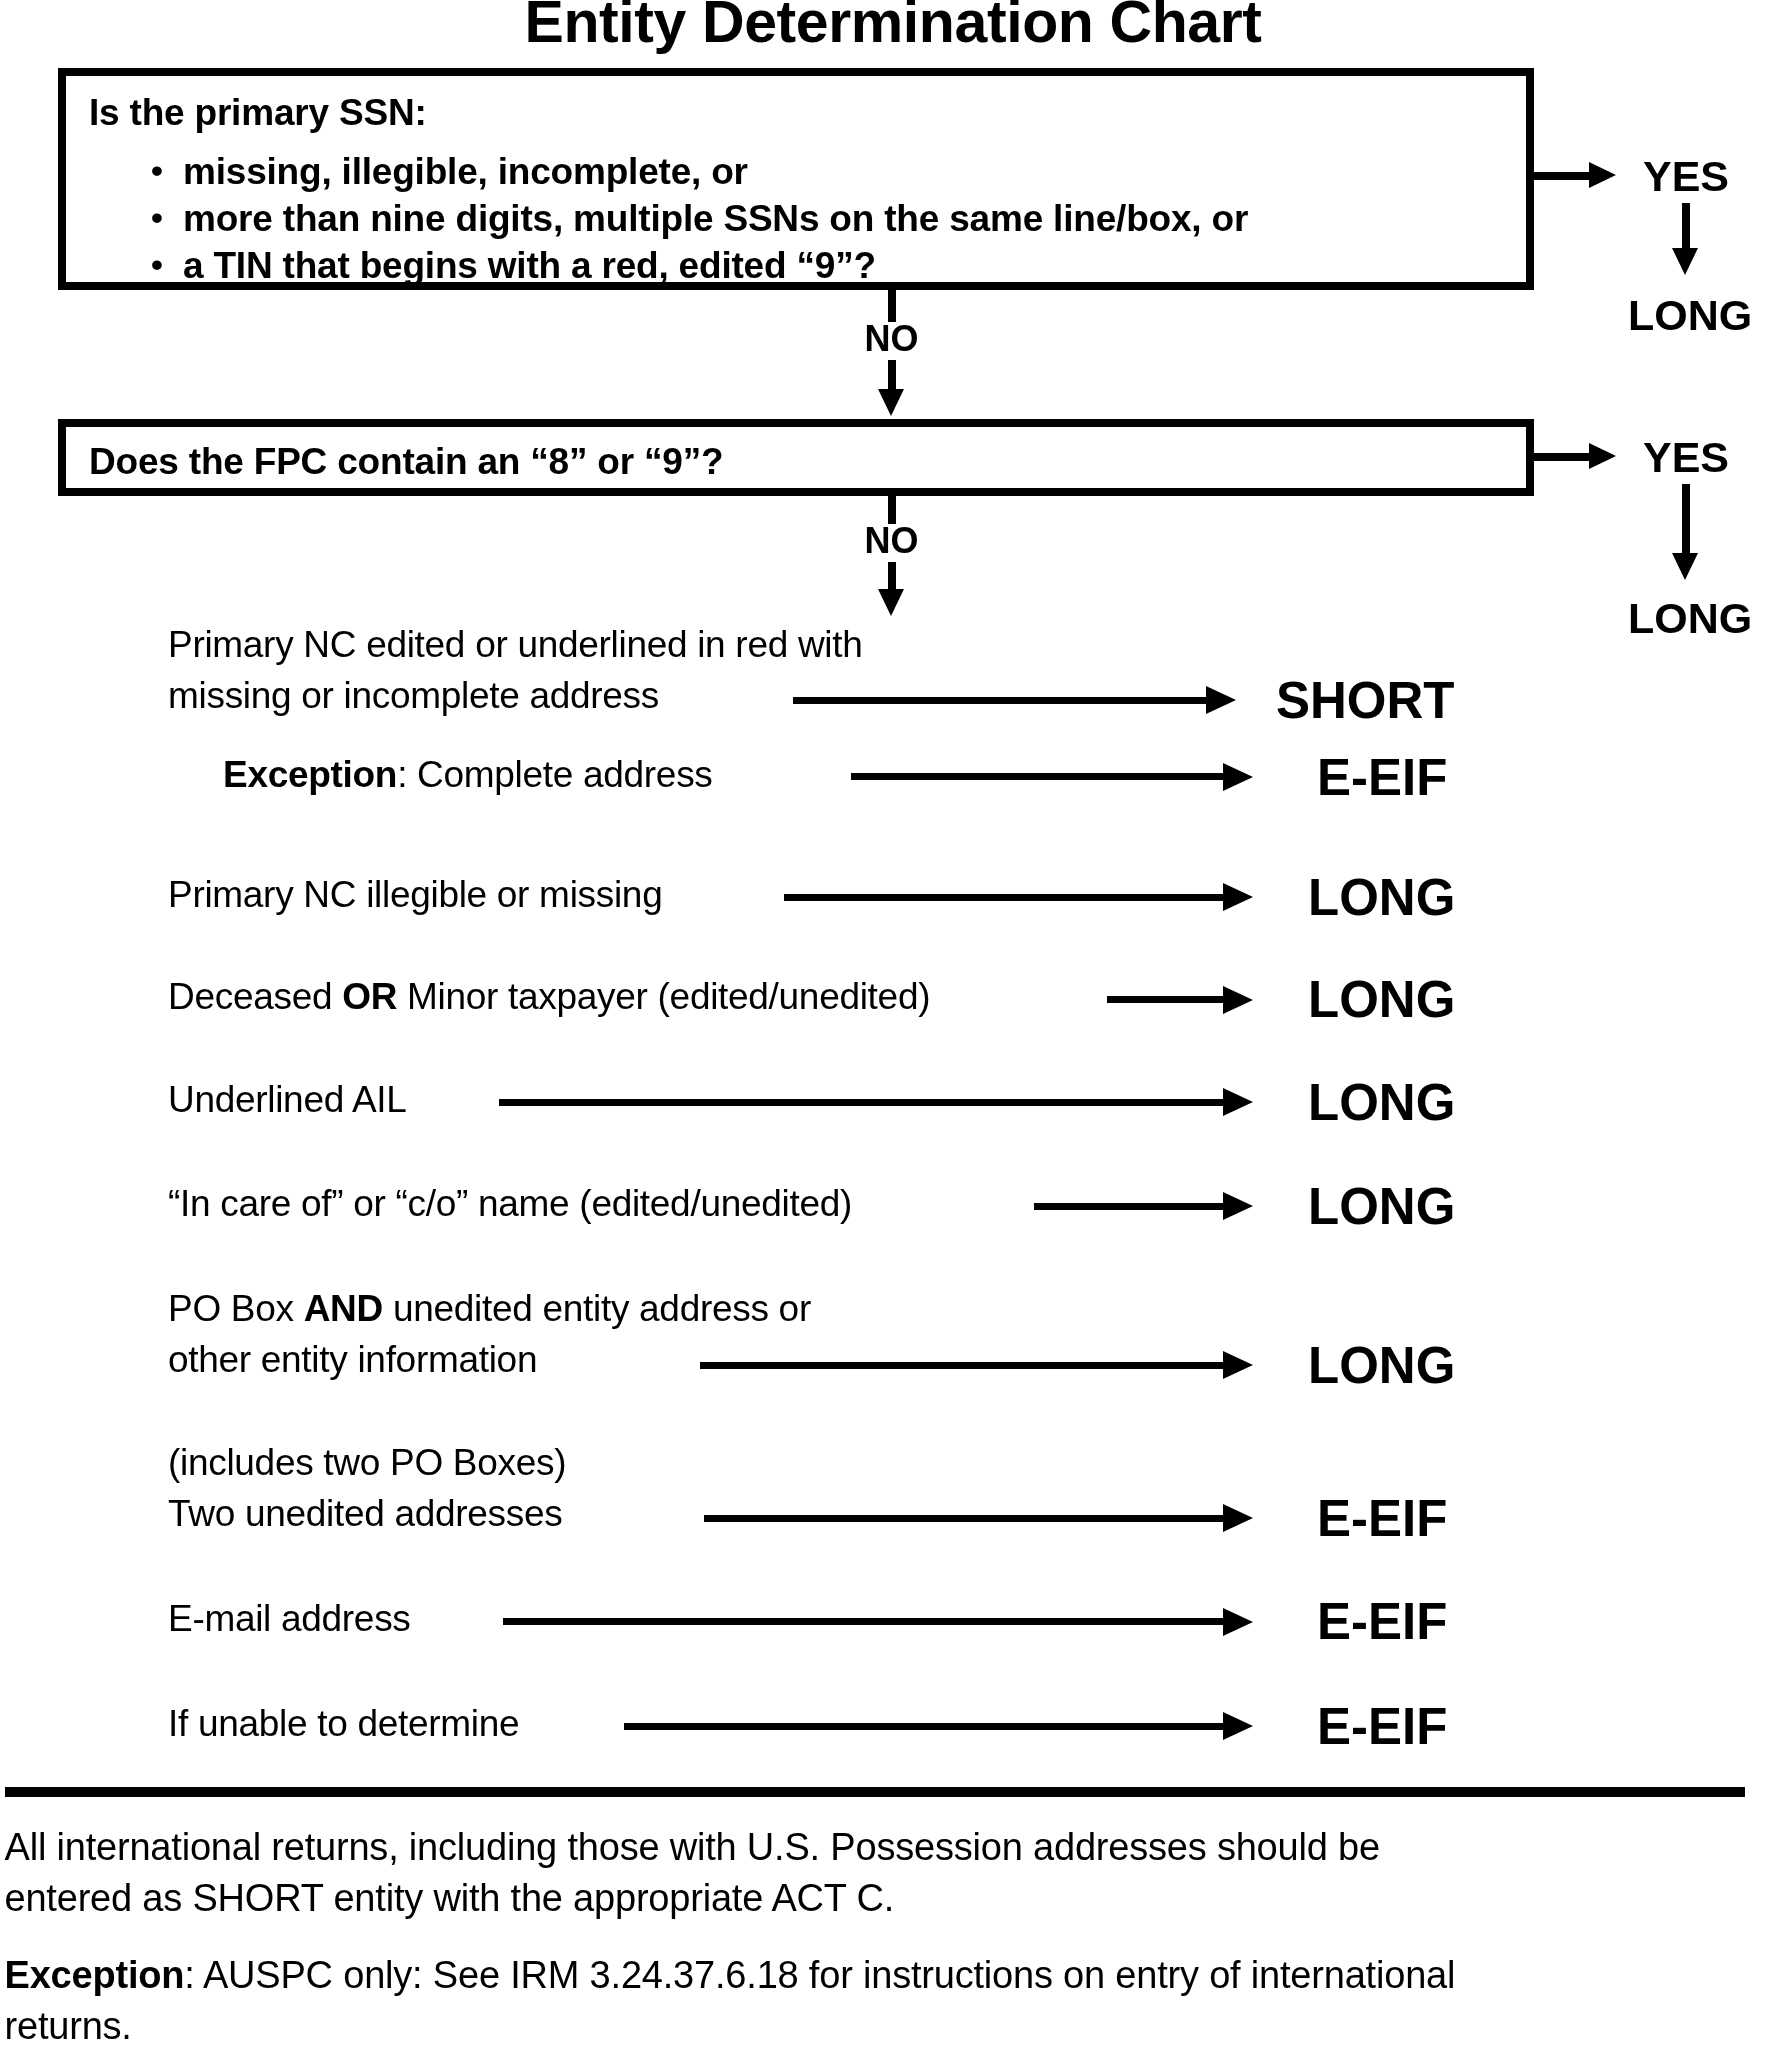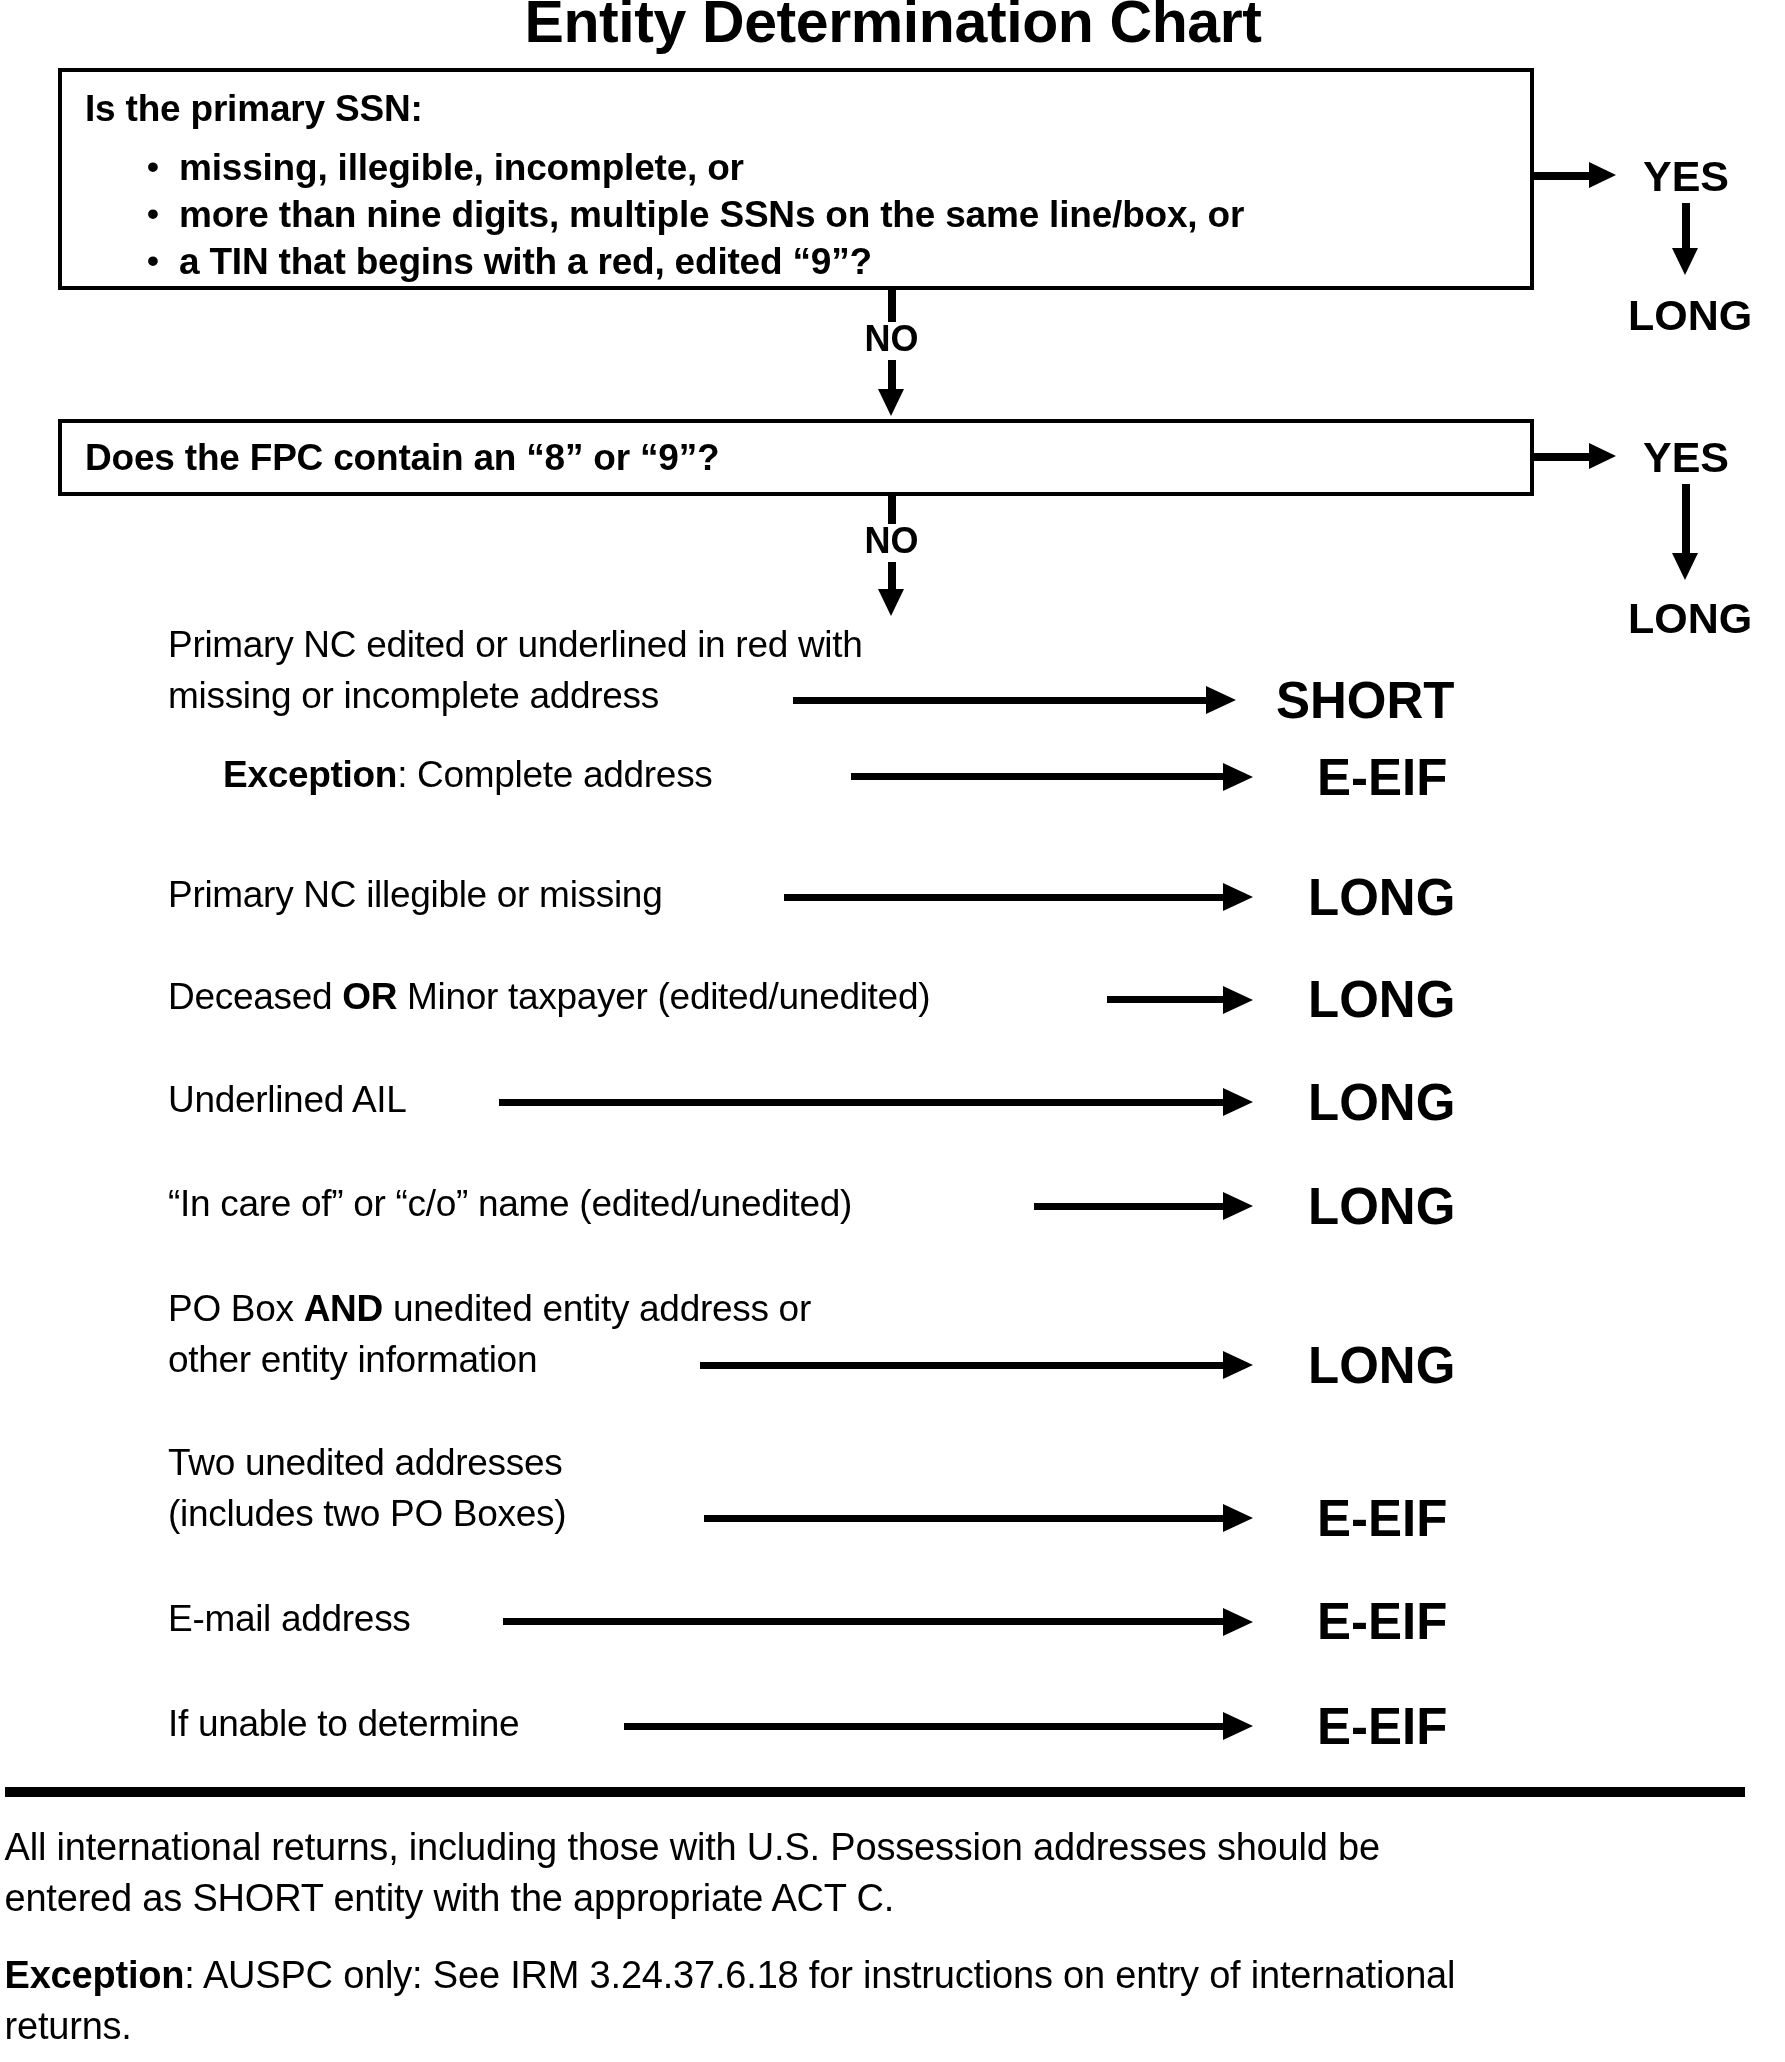--- a/index.html
+++ b/index.html
@@ -24,21 +24,21 @@
     text-align: center;
     font-size: 59px;
     font-weight: bold;
     letter-spacing: -0.4px;
     line-height: 68px;
     white-space: nowrap;
   }
 
   
   .decbox {
-    border: 4px solid #000000;
+    border: 8px solid #000000;
     background: #fff;
     box-sizing: border-box;
   }
   #box1 { left: 58px; top: 68px; width: 1476px; height: 222px; }
   #box2 { left: 58px; top: 419px; width: 1476px; height: 77px; }
 
   .boxtext {
     font-size: 37px;
     font-weight: bold;
     line-height: 47px;
@@ -234,22 +234,22 @@
 
 <div class="rule-text" style="left:168px; top:1283px;">
   <div><span>PO Box </span><b>AND</b><span> unedited entity address or</span></div>
   <div>other entity information</div>
 </div>
 <div class="rule-arrow-line" style="left:700px; top:1362px; width:526px;"></div>
 <div class="rule-arrow-head" style="left:1223px; top:1351px;"></div>
 <div class="rule-result" style="left:1308px; top:1344px;">LONG</div>
 
 <div class="rule-text" style="left:168px; top:1437px;">
+  <div>(includes two PO Boxes)</div>
   <div>Two unedited addresses</div>
-  <div>(includes two PO Boxes)</div>
 </div>
 <div class="rule-arrow-line" style="left:704px; top:1515px; width:521px;"></div>
 <div class="rule-arrow-head" style="left:1223px; top:1504px;"></div>
 <div class="rule-result" style="left:1317px; top:1497px;">E-EIF</div>
 
 <div class="rule-text" style="left:168px; top:1593px;">
   <div>E-mail address</div>
 </div>
 <div class="rule-arrow-line" style="left:503px; top:1618px; width:722px;"></div>
 <div class="rule-arrow-head" style="left:1223px; top:1608px;"></div>

